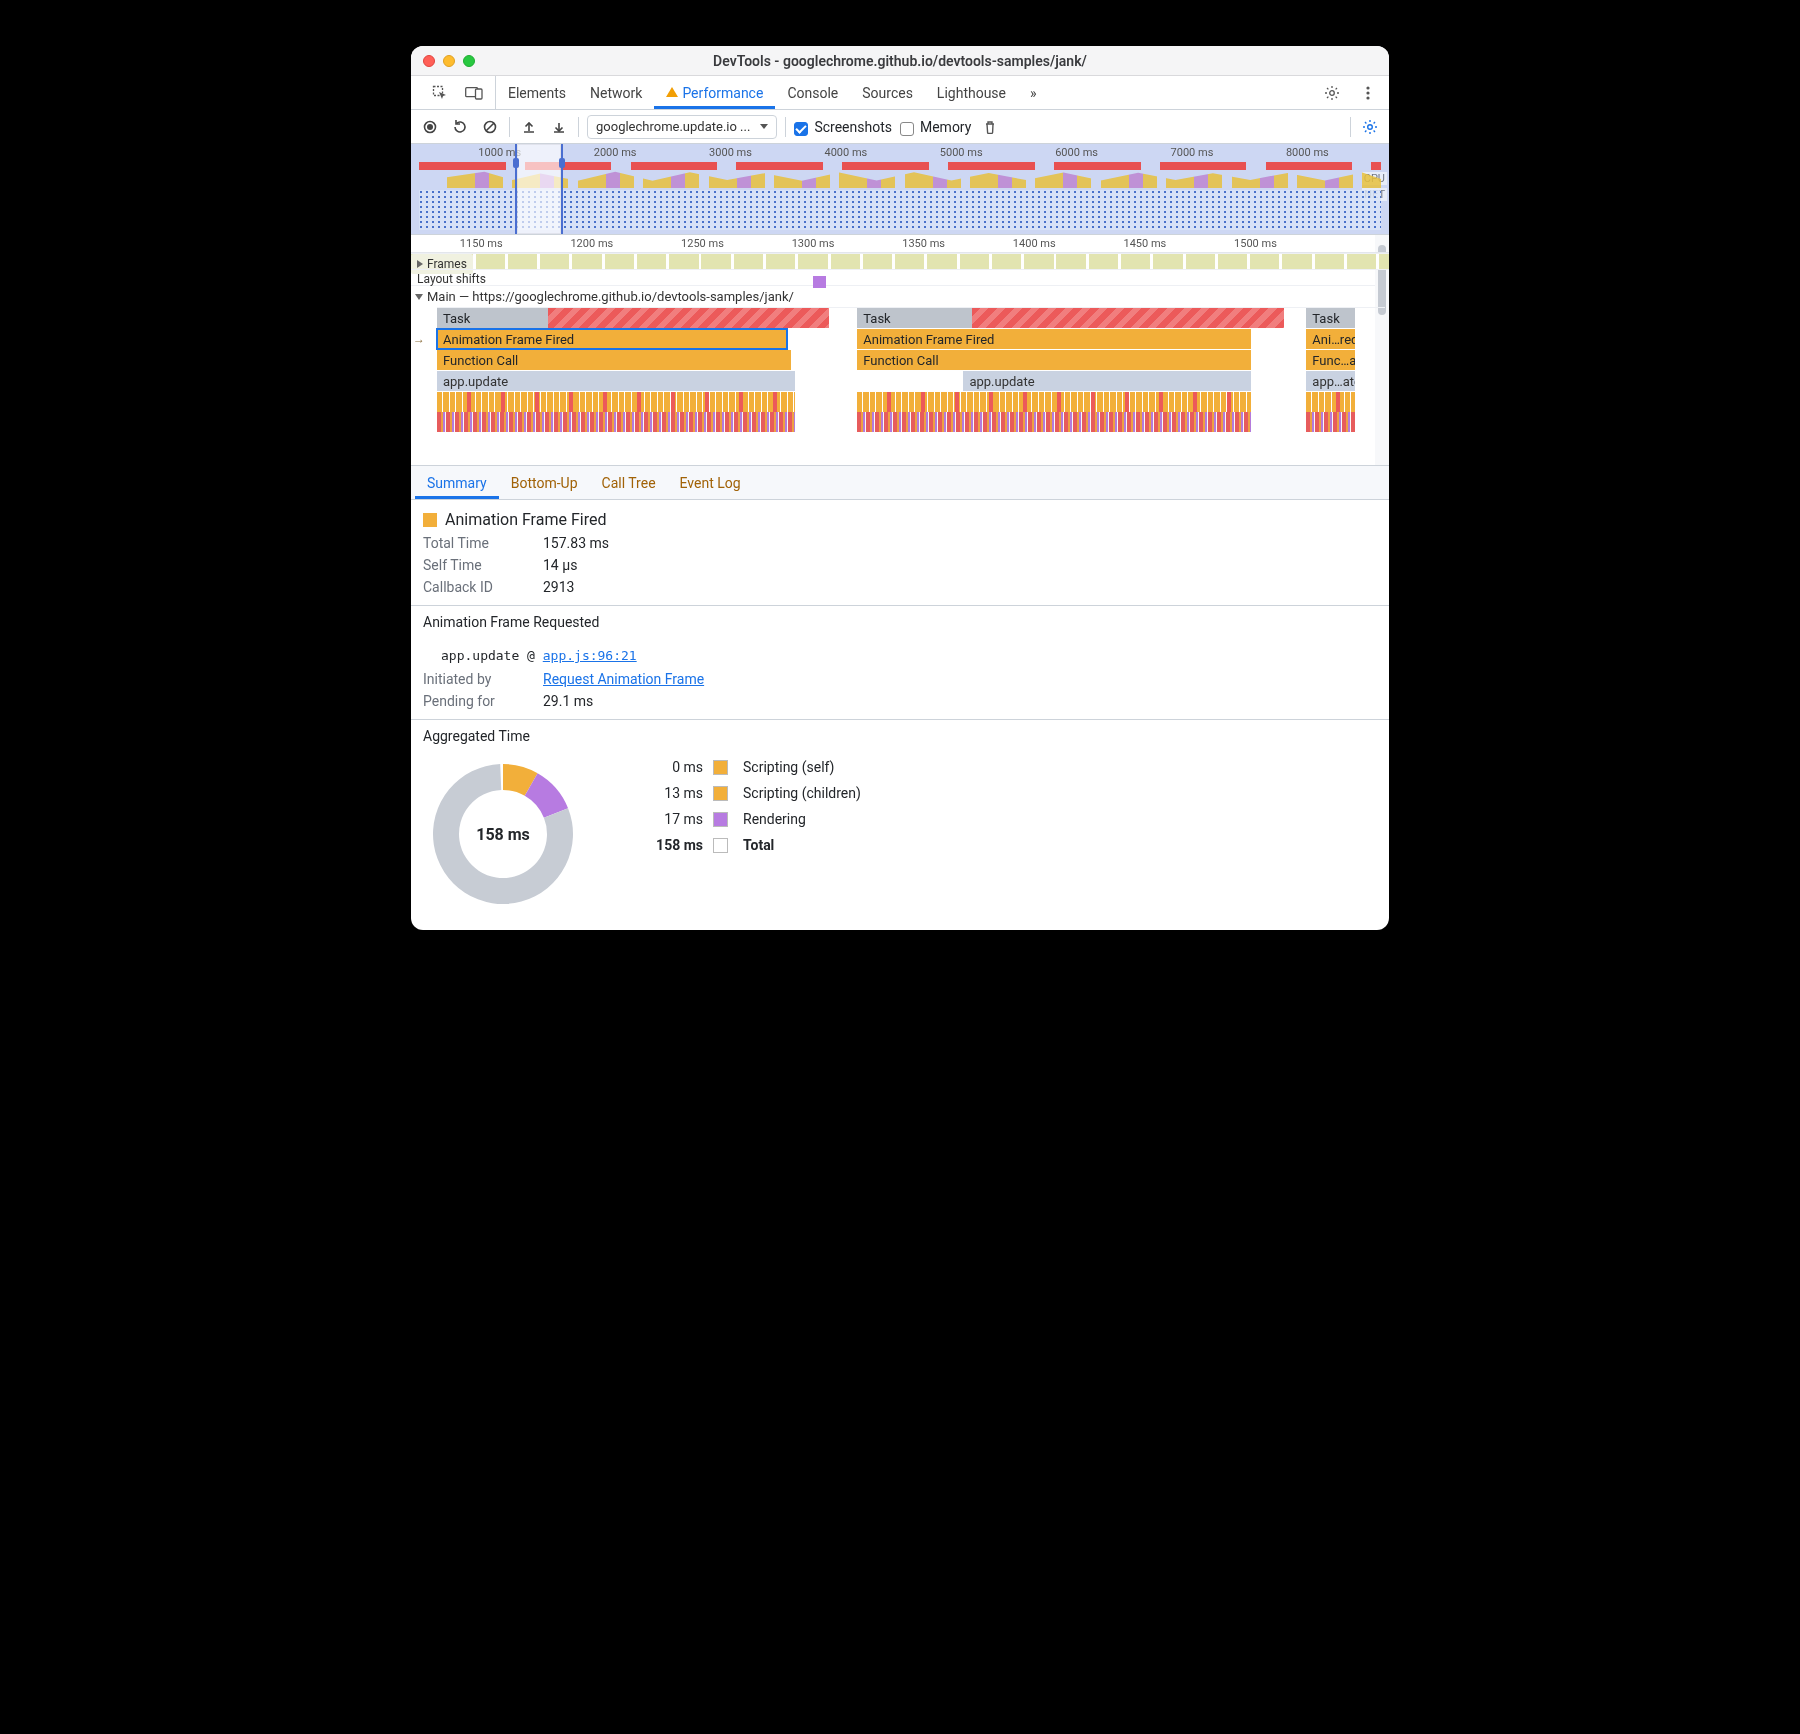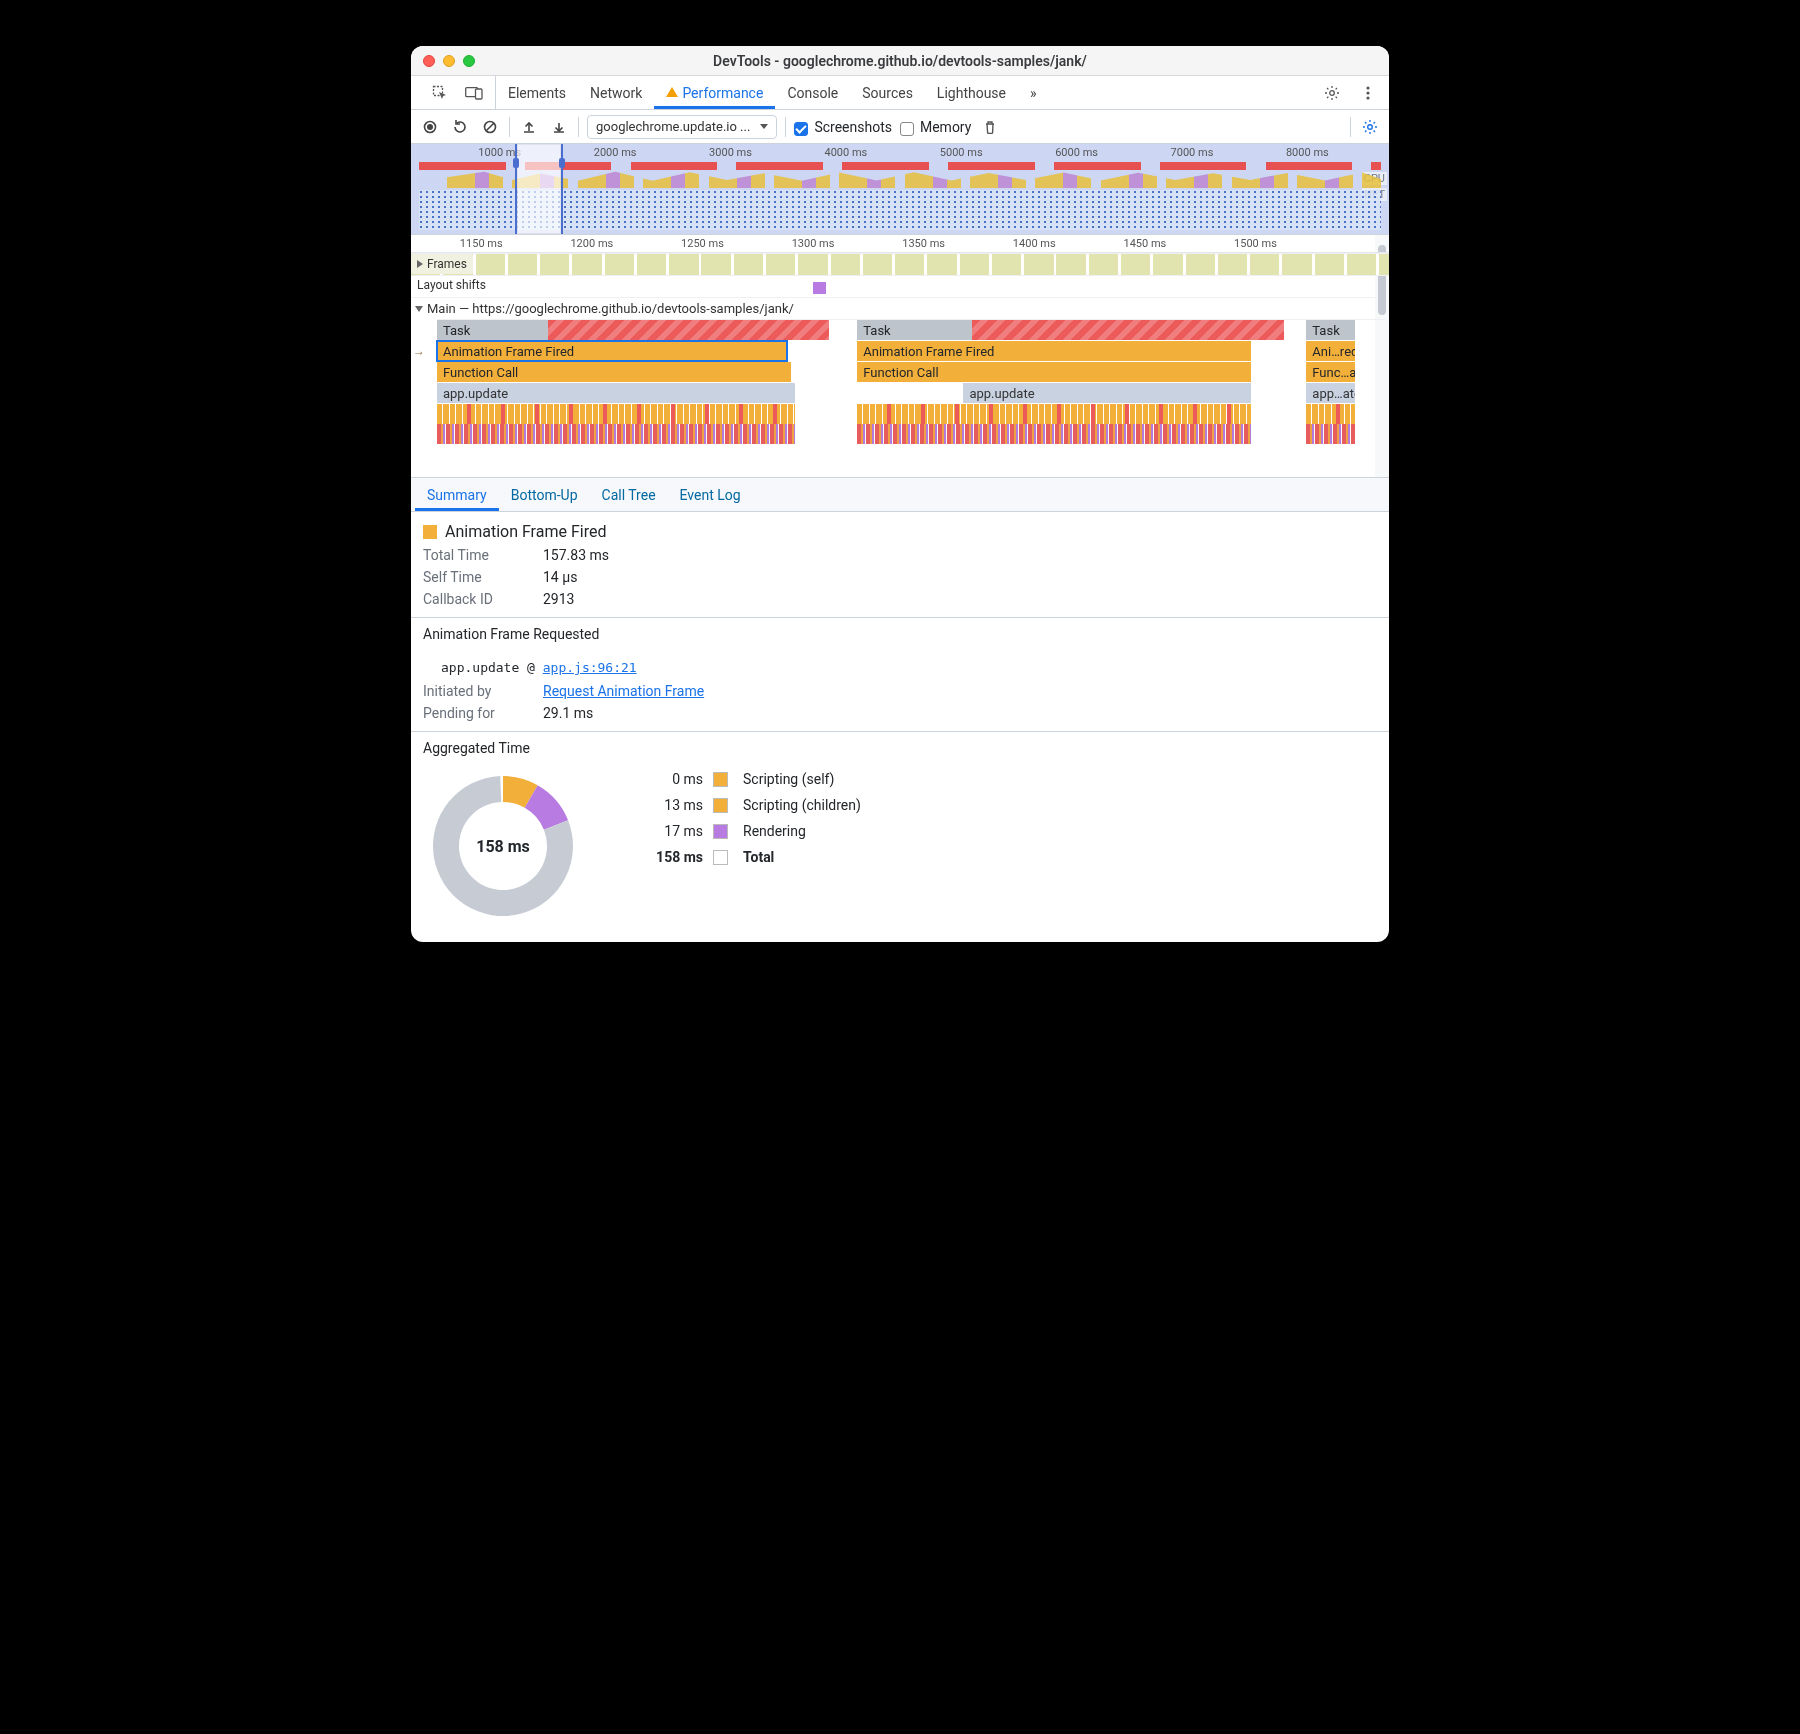--- a/index.html
+++ b/index.html
@@ -110,21 +110,21 @@
   .ov-handle{position:absolute;top:14px;width:6px;height:10px;background:#4a6ed0;border-radius:2px;}
   
   .flame{
     border-bottom:1px solid var(--border);
     background:#fff;
     position:relative;
     padding-bottom:8px;
   }
   .fl-ticks{height:18px;position:relative;font-size:11px;color:#555;border-bottom:1px solid #e3e6ec;}
   .fl-ticks span{position:absolute;transform:translateX(-50%);top:2px;}
-  .fl-row{height:22px;position:relative;border-top:1px solid #eef0f4;}
+  .fl-row{height:16px;position:relative;border-top:1px solid #eef0f4;}
   .fl-row .lbl{position:absolute;left:2px;top:2px;font-size:12px;color:#333;background:#fff;padding:0 4px;border:1px solid #d9dce2;border-radius:2px;}
   .fl-row.frames{background:repeating-linear-gradient(90deg, #e2e4b0 0 3.0%, #fff 3.0% 3.3%);}
   .fl-row.frames .lbl{left:0;top:0;border:none;background:#f0f1e0;font-size:12px;padding:3px 6px;}
   .fl-row.frames .play{display:inline-block;width:0;height:0;border-top:4px solid transparent;border-bottom:4px solid transparent;border-left:6px solid #666;margin-right:4px;}
   .fl-row.ls{}
   .ls-chip{position:absolute;top:6px;height:12px;background:var(--violet);}
   .fl-main-header{height:22px;display:flex;align-items:center;gap:4px;font-size:13px;padding-left:4px;color:#333;border-top:1px solid #eef0f4;}
   .tri{width:0;height:0;border-left:4px solid transparent;border-right:4px solid transparent;border-top:6px solid #666;display:inline-block;}
   .tracks{position:relative;height:150px;margin-left:26px;margin-right:4px;border-top:1px solid #eef0f4;}
   .track{position:absolute;height:20px;border-radius:0;display:flex;align-items:center;padding-left:6px;font-size:13px;overflow:hidden;white-space:nowrap;}
@@ -142,21 +142,21 @@
   .dense .d2{position:absolute;inset:50% 0 0 0;background:
      repeating-linear-gradient(90deg, #ec5a5a 0 4px, #f4a240 4px 6px, #b77be1 6px 8px, #fff 8px 9px);
      filter:contrast(0.95);
   }
   .arrow-marker{position:absolute;left:-24px;top:24px;font-size:12px;color:#8a6d3b;}
   
   .flame .vscroll{position:absolute;top:0;right:0;width:14px;bottom:0;background:linear-gradient(#f7f8fa,#f7f8fa);}
   .flame .vscroll .thumb{position:absolute;left:3px;right:3px;top:10px;height:70px;background:#c5cad2;border-radius:4px;}
   
   .dtabs{height:34px;border-bottom:1px solid var(--border);display:flex;align-items:stretch;padding-left:4px;background:#f6f8fb;}
-  .dtab{padding:0 12px;display:flex;align-items:center;font-size:14px;color:#0369a1;}
+  .dtab{padding:0 12px;display:flex;align-items:center;font-size:14px;color:#a16207;}
   .dtab.active{color:var(--active);border-bottom:3px solid var(--active);padding-top:3px;}
   
   .panel{padding:10px 12px 0;}
   .ptitle{display:flex;align-items:center;gap:8px;font-size:16px;margin-bottom:6px;}
   .swatch{width:14px;height:14px;display:inline-block;background:var(--amber);}
   .kv{display:grid;grid-template-columns:120px 1fr;row-gap:6px;font-size:14px;margin-bottom:10px;}
   .kv .k{color:var(--muted);}
   .hr{height:1px;background:var(--border);margin:8px -12px;}
   .mono{font-family:ui-monospace,Menlo,Consolas,monospace;font-size:13px;margin-top:18px;}
   a.link{color:var(--link);text-decoration:underline;}

